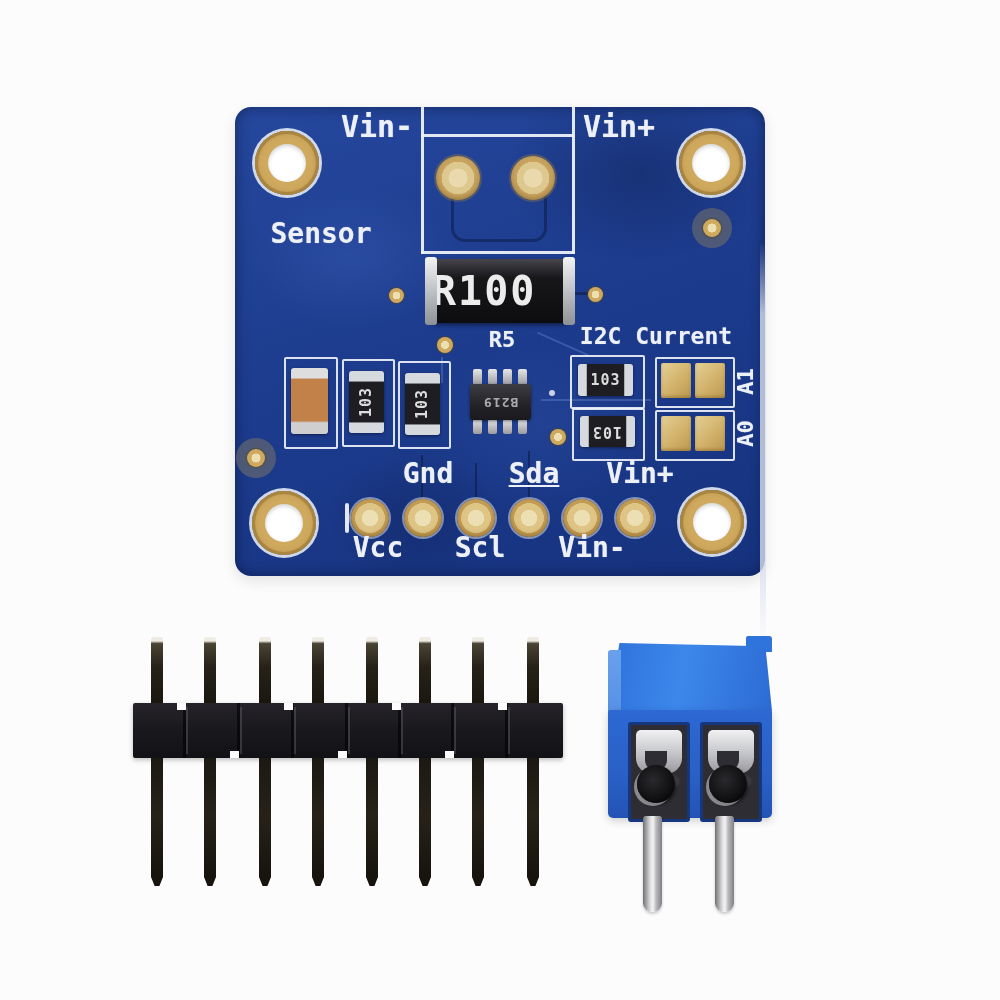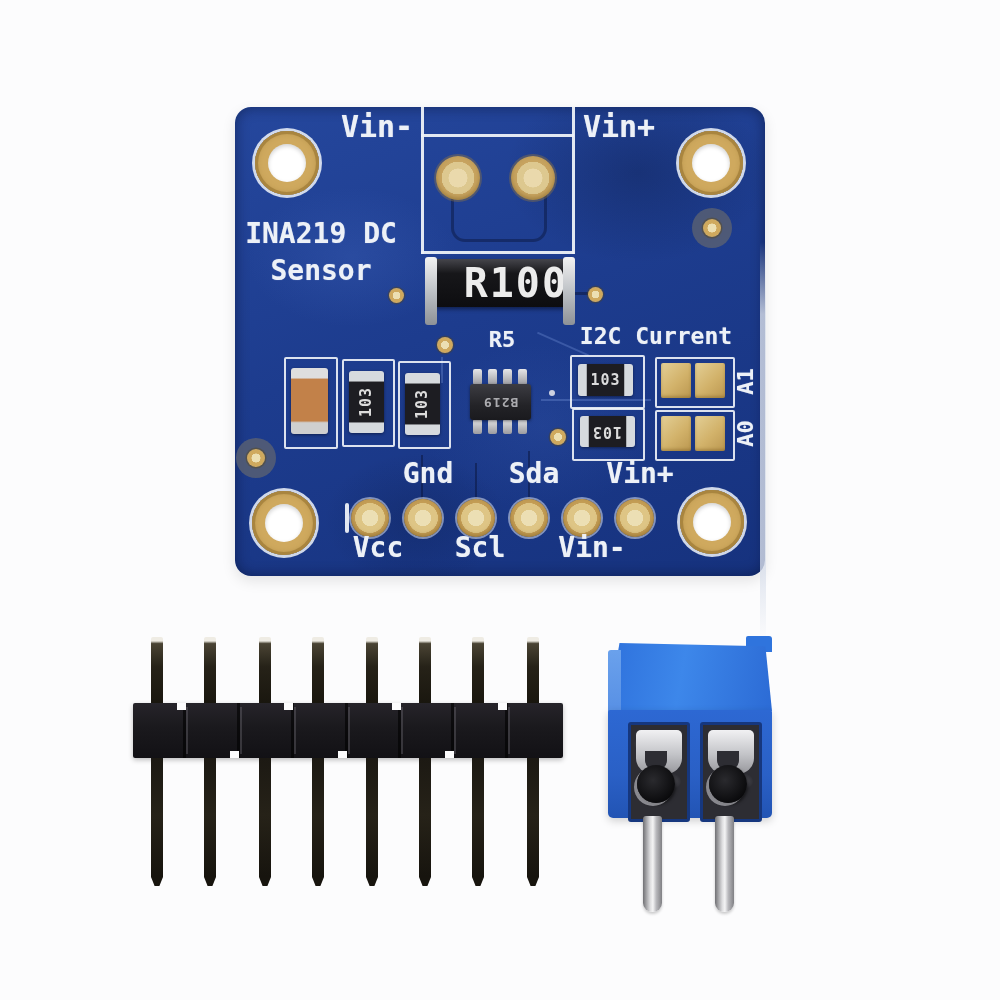--- a/index.html
+++ b/index.html
@@ -46,24 +46,24 @@
     box-shadow:0 0 0 2px rgba(150,120,60,.4), inset 0 -2px 4px rgba(120,90,30,.5);
   }
   .trace-u{
     position:absolute;left:216px;top:78px;width:90px;height:54px;
     border:3px solid rgba(9,20,58,.45);border-top:none;border-radius:0 0 14px 14px;
   }
   .trace{position:absolute;background:rgba(9,20,58,.5);}
   .trace-light{position:absolute;background:rgba(130,160,230,.30);}
 
   .shunt-res{
-    position:absolute;left:197px;top:152px;width:136px;height:48px;border-radius:5px;
+    position:absolute;left:197px;top:152px;width:136px;height:64px;border-radius:5px;
     background:linear-gradient(180deg,#45454b 0%,#17171a 30%,#0d0d10 100%);
     box-shadow:0 2px 4px rgba(0,0,10,.5);
-    display:flex;align-items:center;justify-content:flex-end;
+    display:flex;align-items:center;justify-content:flex-start;
   }
   .shunt-res::before,.shunt-res::after{
     content:"";position:absolute;top:-2px;width:12px;height:68px;border-radius:3px;
     background:linear-gradient(180deg,#f2f2f2,#b9bdc2 55%,#8e9297);
   }
   .shunt-res::before{left:-7px;} .shunt-res::after{right:-7px;}
   .shunt-res-label{font-size:40px;font-weight:bold;color:#ececec;letter-spacing:2px;}
 
   
   .obox{position:absolute;border:2.5px solid rgba(237,241,247,.92);border-radius:2px;}
@@ -202,21 +202,20 @@
     <div class="shunt-pad" style="left:276px;top:49px;"></div>
 
     <div class="shunt-res">
       <span class="shunt-res-label">R100</span>
     </div>
 
     <div class="silk lbl-c" style="left:102px;top:2px;width:80px;font-size:30px;">Vin-</div>
     <div class="silk lbl-c" style="left:344px;top:2px;width:80px;font-size:30px;">Vin+</div>
 
     <div class="silk lbl-c" style="left:0;top:108px;width:172px;font-size:28px;line-height:37px;">
-      <div>INA219 DC</div>
       <div>Sensor</div>
     </div>
 
     <div class="silk lbl-c" style="left:237px;top:220px;width:60px;font-size:22px;">R5</div>
     <div class="silk lbl-c" style="left:336px;top:216px;width:170px;font-size:23px;">I2C Current</div>
 
     <div class="obox" style="left:49px;top:250px;width:50px;height:88px;"></div>
     <div class="comp-v cap-v" style="left:56px;top:261px;width:37px;height:66px;"></div>
     <div class="obox" style="left:107px;top:252px;width:49px;height:84px;"></div>
     <div class="comp-v res-v" style="left:114px;top:264px;width:35px;height:62px;">
@@ -269,21 +268,21 @@
 
     <div class="pin-tick"></div>
     <div class="pin-hole" style="left:116px;"></div>
     <div class="pin-hole" style="left:169px;"></div>
     <div class="pin-hole" style="left:222px;"></div>
     <div class="pin-hole" style="left:275px;"></div>
     <div class="pin-hole" style="left:328px;"></div>
     <div class="pin-hole" style="left:381px;"></div>
 
     <div class="silk pin-label" style="left:148px;top:350px;">Gnd</div>
-    <div class="silk pin-label" style="left:254px;top:350px;">Sda</div>
+    <div class="silk pin-label" style="left:254px;top:350px;text-decoration:underline;">Sda</div>
     <div class="silk pin-label" style="left:360px;top:350px;">Vin+</div>
     <div class="silk pin-label" style="left:98px;top:424px;">Vcc</div>
     <div class="silk pin-label" style="left:200px;top:424px;">Scl</div>
     <div class="silk pin-label" style="left:312px;top:424px;">Vin-</div>
 
     <div class="board-edge-right"></div>
   </div>
 
   <div class="header-strip">
     <div class="hpin top" style="left:18px;"></div>

